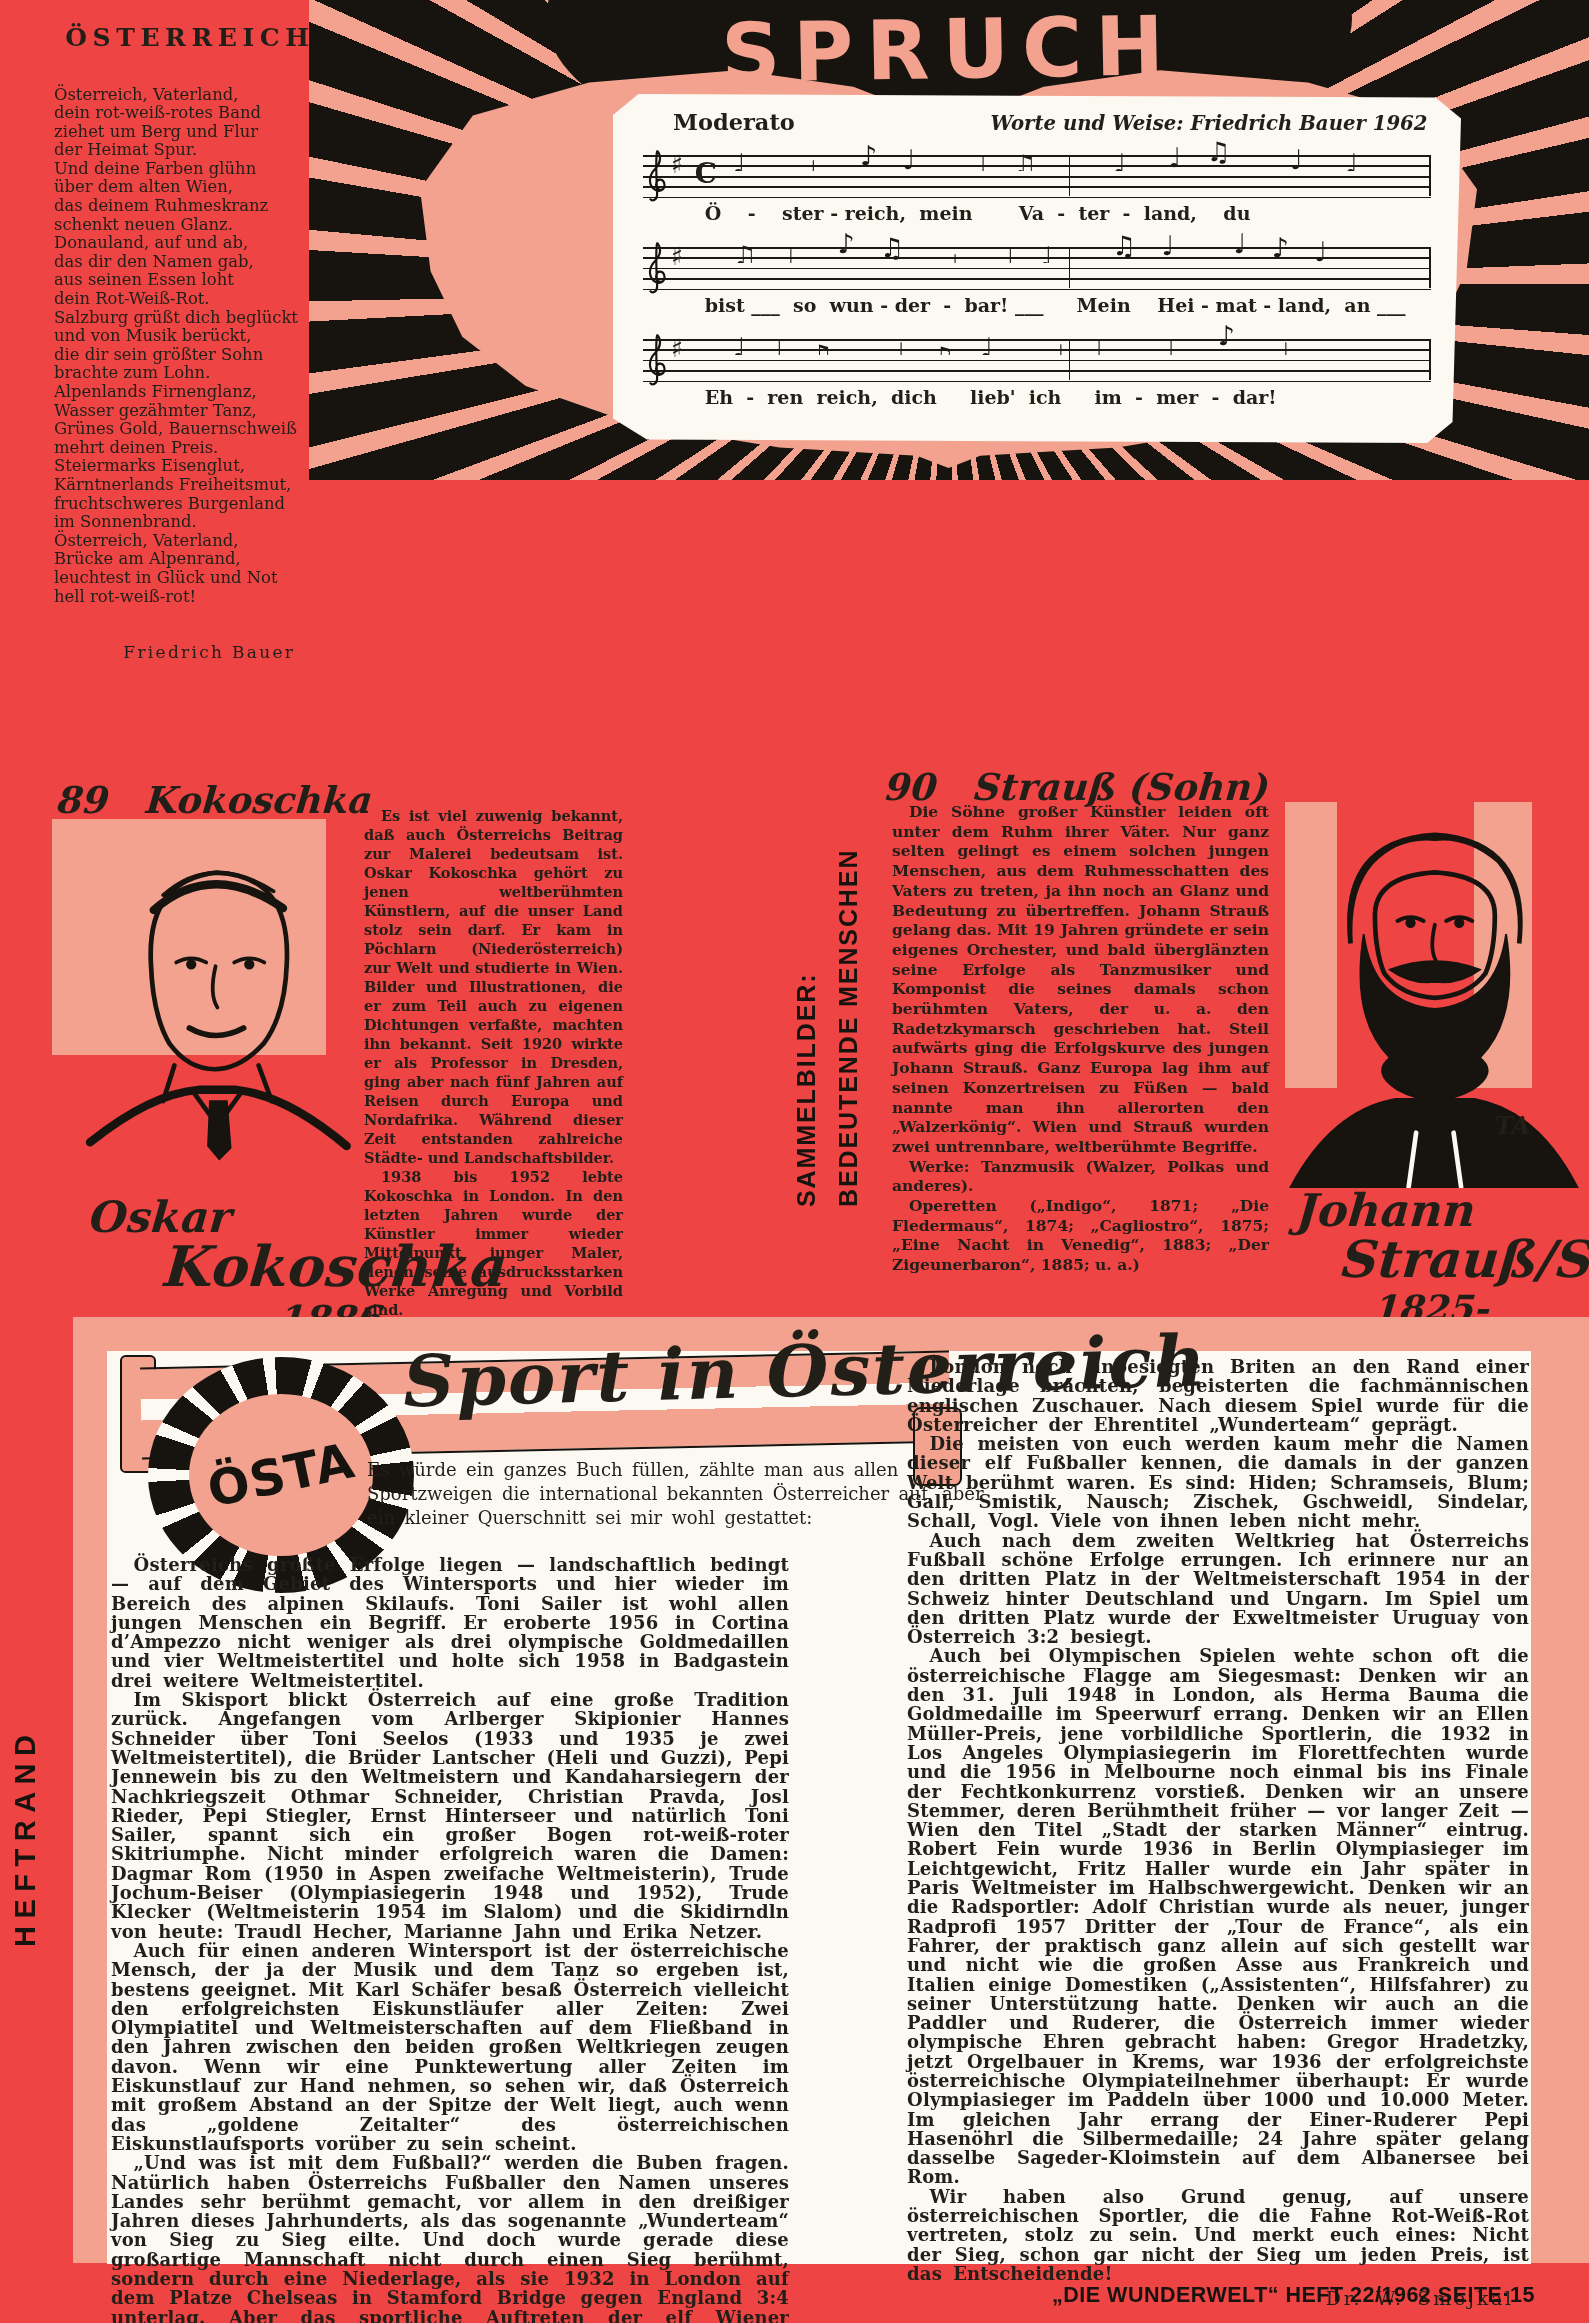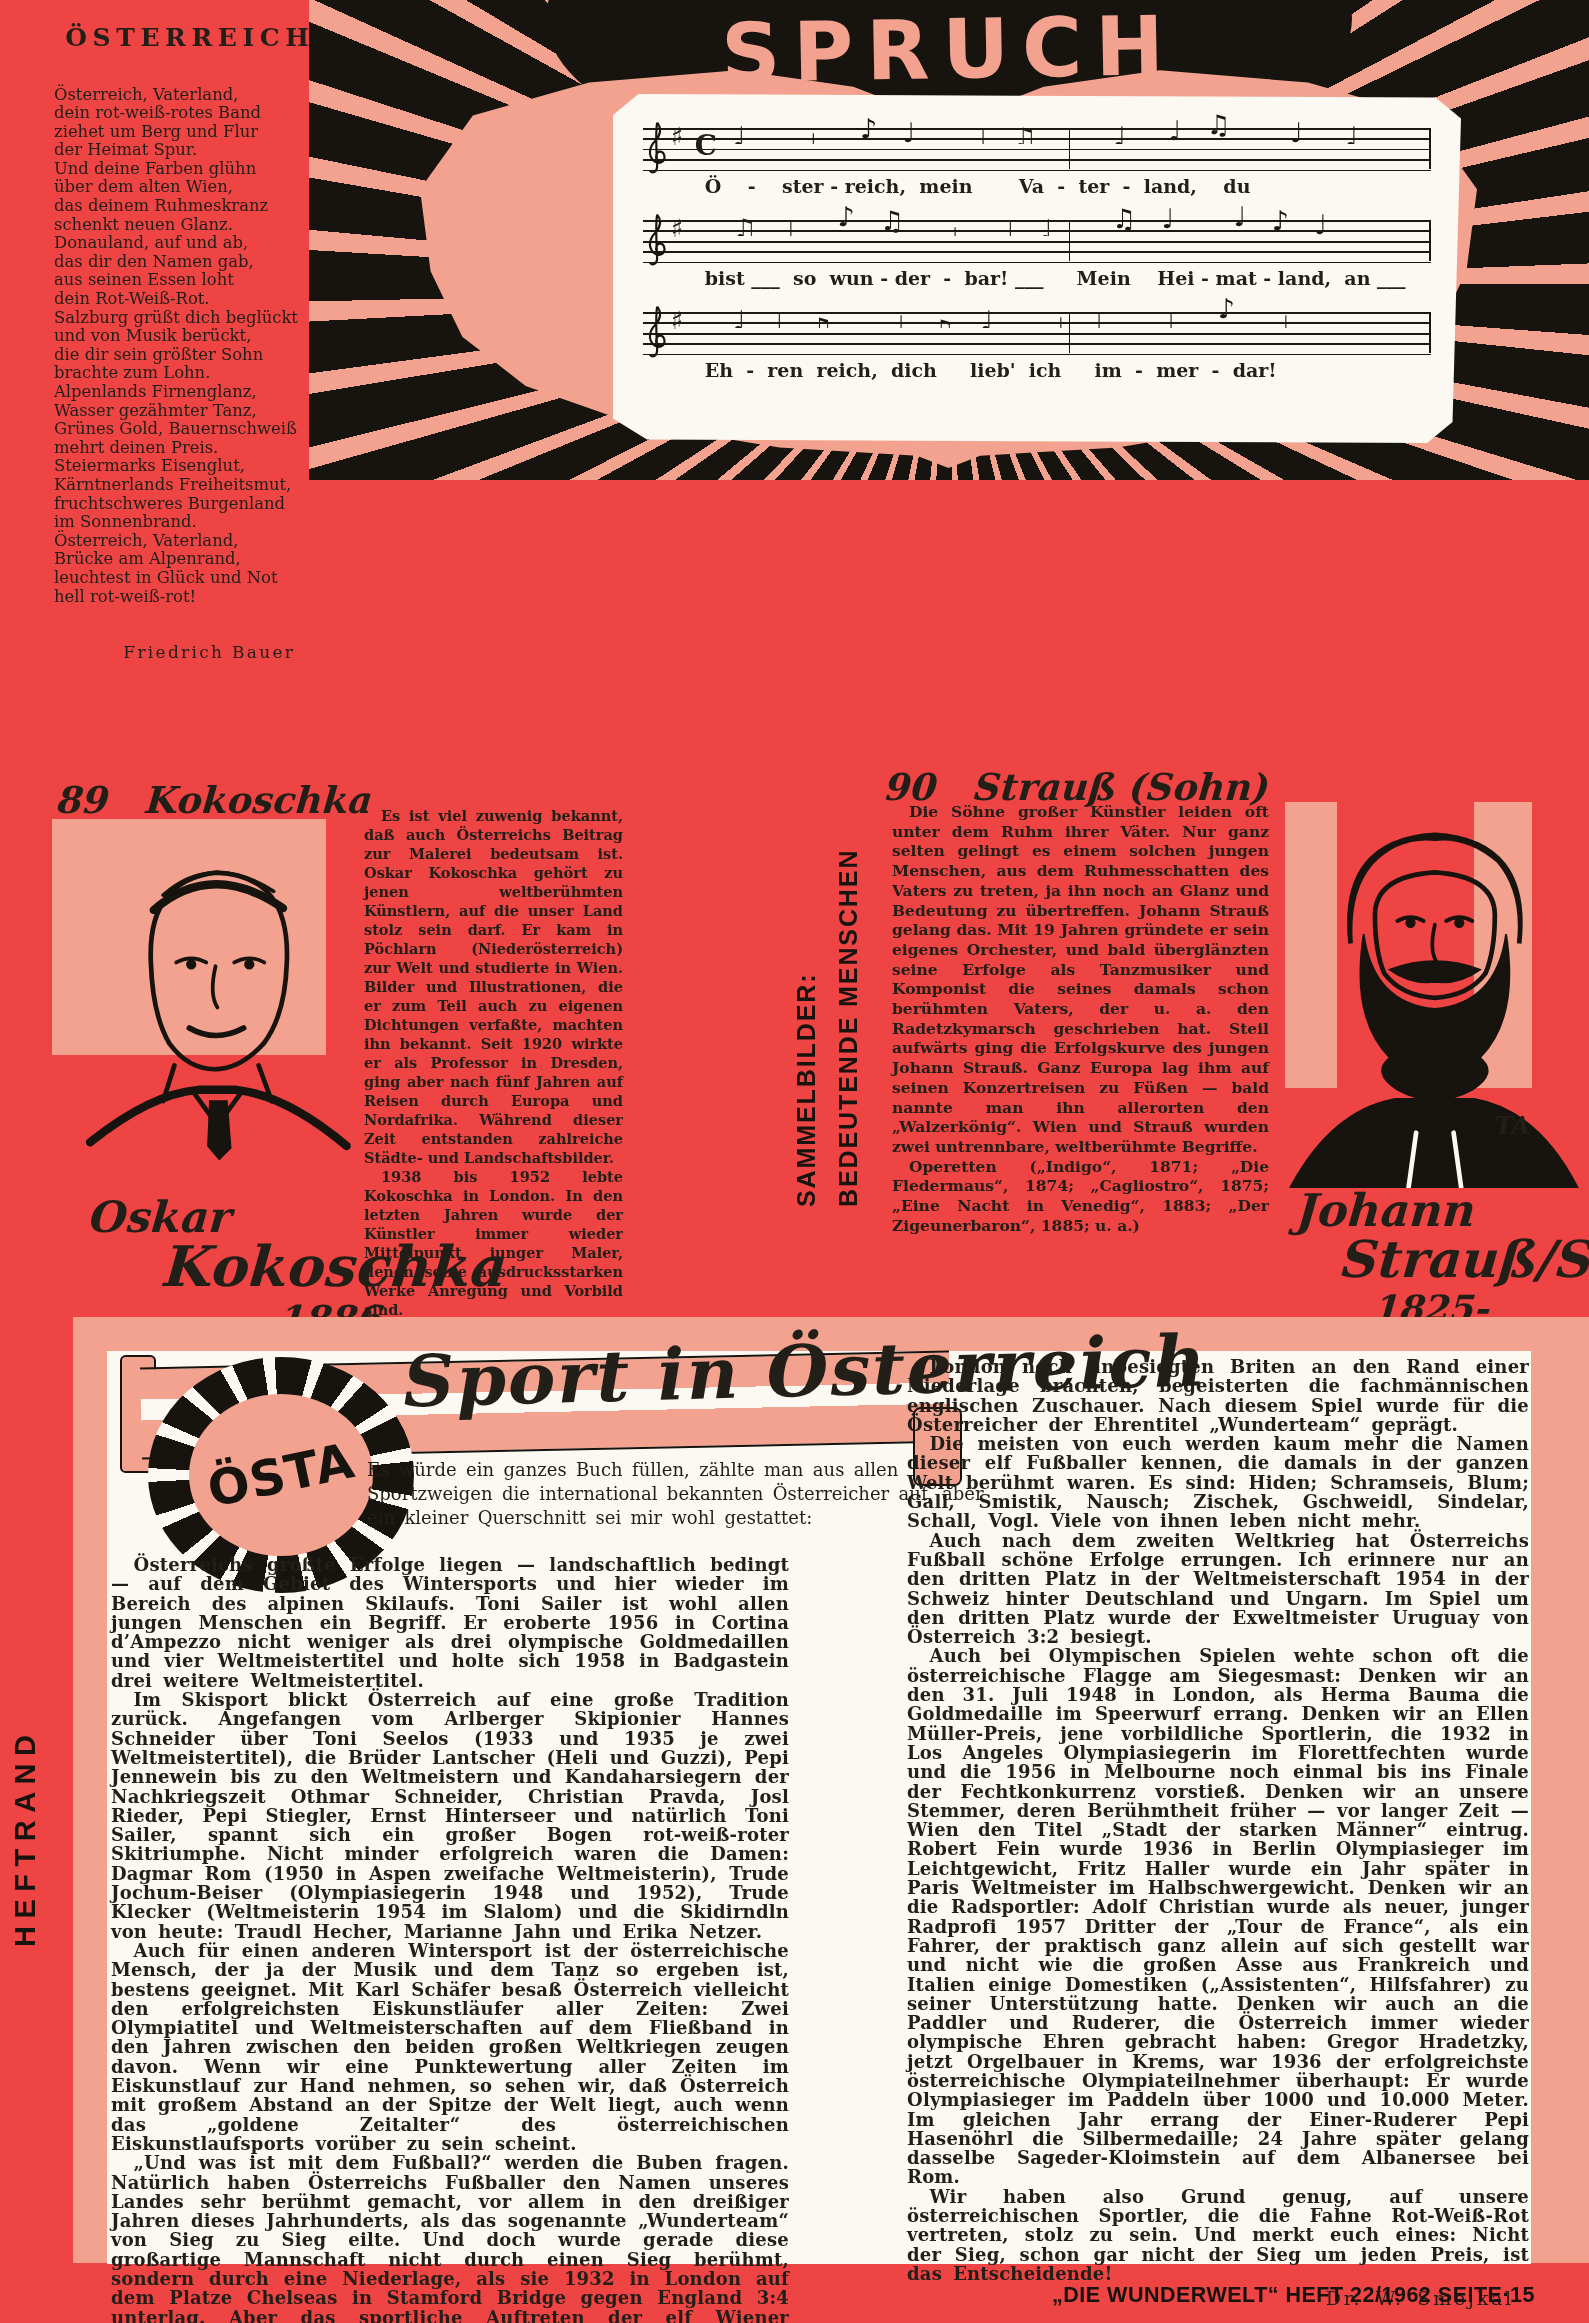--- a/index.html
+++ b/index.html
@@ -142,20 +142,24 @@
         <div class="poem-line">hell rot-weiß-rot!</div>
       </div>
     <div class="poem-author">Friedrich Bauer</div>
   </div>
 
   <div class="spruch">
     <div class="spruch-cap"></div>
     <div class="spruch-title">SPRUCH</div>
     <div class="spruch-blob"></div>
     <div class="music-panel">
+      <div class="music-head">
+        <span class="tempo">Moderato</span>
+        <span class="credit">Worte und Weise: Friedrich Bauer 1962</span>
+      </div>
 
       <div class="staff-wrap">
         <div class="staff"></div>
         <svg class="clef" viewBox="0 0 24 64">
           <path d="M13 4 C18 10 17 18 11 24 C4 31 3 40 9 46 C15 51 22 47 21 41 C20 35 13 34 12 40 C11 45 15 48 18 47 M13 4 C11 14 12 30 13 52 C13 58 8 61 5 57" fill="none" stroke="#17130f" stroke-width="2.4"></path>
         </svg>
         <span class="keysig">♯</span>
         <span class="timesig">C</span>
         <div class="note-scatter"><span style="transform: translateY(7.5px);">♩</span><span style="transform: translateY(-1.9px);"> </span><span style="transform: translateY(11.2px);"> </span><span style="transform: translateY(1.9px);"> </span><span style="transform: translateY(15px);">♩</span><span style="transform: translateY(-3.7px);"> </span><span style="transform: translateY(9.4px);"> </span><span style="transform: translateY(0px);">♪</span><span style="transform: translateY(13px);"> </span><span style="transform: translateY(3.7px);">♩</span><span style="transform: translateY(17px);"> </span><span style="transform: translateY(-1.9px);"> </span><span style="transform: translateY(7.5px);"> </span><span style="transform: translateY(11.2px);">♩</span><span style="transform: translateY(0px);"> </span><span style="transform: translateY(9.4px);">♫</span><span style="transform: translateY(15px);"> </span><span style="transform: translateY(1.9px);"> </span><span style="transform: translateY(11.2px);"> </span><span style="transform: translateY(-1.9px);"> </span><span style="transform: translateY(7.5px);">♩</span><span style="transform: translateY(-1.9px);"> </span><span style="transform: translateY(11.2px);"> </span><span style="transform: translateY(1.9px);">♩</span><span style="transform: translateY(15px);"> </span><span style="transform: translateY(-3.7px);">♫</span><span style="transform: translateY(9.4px);"> </span><span style="transform: translateY(0px);"> </span><span style="transform: translateY(13px);"> </span><span style="transform: translateY(3.7px);">♩</span><span style="transform: translateY(17px);"> </span><span style="transform: translateY(-1.9px);"> </span><span style="transform: translateY(7.5px);">♩</span></div>
         <div class="lyrics">Ö    -    ster - reich,  mein       Va  -  ter  -  land,    du</div>
@@ -218,20 +222,21 @@
     <div>SAMMELBILDER:</div>
     <div>BEDEUTENDE MENSCHEN</div>
   </div>
 
   <div class="card-head s-head hand">
     <span>90</span>
     <span>Strauß (Sohn)</span>
   </div>
   <div class="s-text">
       <div class="para">Die Söhne großer Künstler leiden oft unter dem Ruhm ihrer Väter. Nur ganz selten gelingt es einem solchen jungen Menschen, aus dem Ruhmesschatten des Vaters zu treten, ja ihn noch an Glanz und Bedeutung zu übertreffen. Johann Strauß gelang das. Mit 19 Jahren gründete er sein eigenes Orchester, und bald überglänzten seine Erfolge als Tanzmusiker und Komponist die seines damals schon berühmten Vaters, der u. a. den Radetzkymarsch geschrieben hat. Steil aufwärts ging die Erfolgskurve des jungen Johann Strauß. Ganz Europa lag ihm auf seinen Konzertreisen zu Füßen — bald nannte man ihn allerorten den „Walzerkönig“. Wien und Strauß wurden zwei untrennbare, weltberühmte Begriffe.</div>
+      <div class="para">Werke: Tanzmusik (Walzer, Polkas und anderes).</div>
       <div class="para">Operetten („Indigo“, 1871; „Die Fledermaus“, 1874; „Cagliostro“, 1875; „Eine Nacht in Venedig“, 1883; „Der Zigeunerbaron“, 1885; u. a.)</div>
     </div>
   <div class="s-portrait-box">
     <div class="s-stripe a"></div>
     <div class="s-stripe b"></div>
     <svg class="s-portrait" viewBox="0 0 316 410">
       <g fill="none" stroke="#17130f" stroke-width="5" stroke-linecap="round">
         <path d="M70 150 Q58 40 160 34 Q262 40 250 150 Q256 95 228 62 Q196 34 160 38 Q120 34 92 64 Q66 94 70 150 Z" fill="#17130f"></path>
         <path d="M96 120 Q96 78 160 74 Q224 78 224 120 Q224 158 214 182 Q196 206 160 208 Q124 206 106 182 Q96 158 96 120 Z"></path>
         <path d="M120 126 q14 -8 28 0" stroke-width="4"></path>

